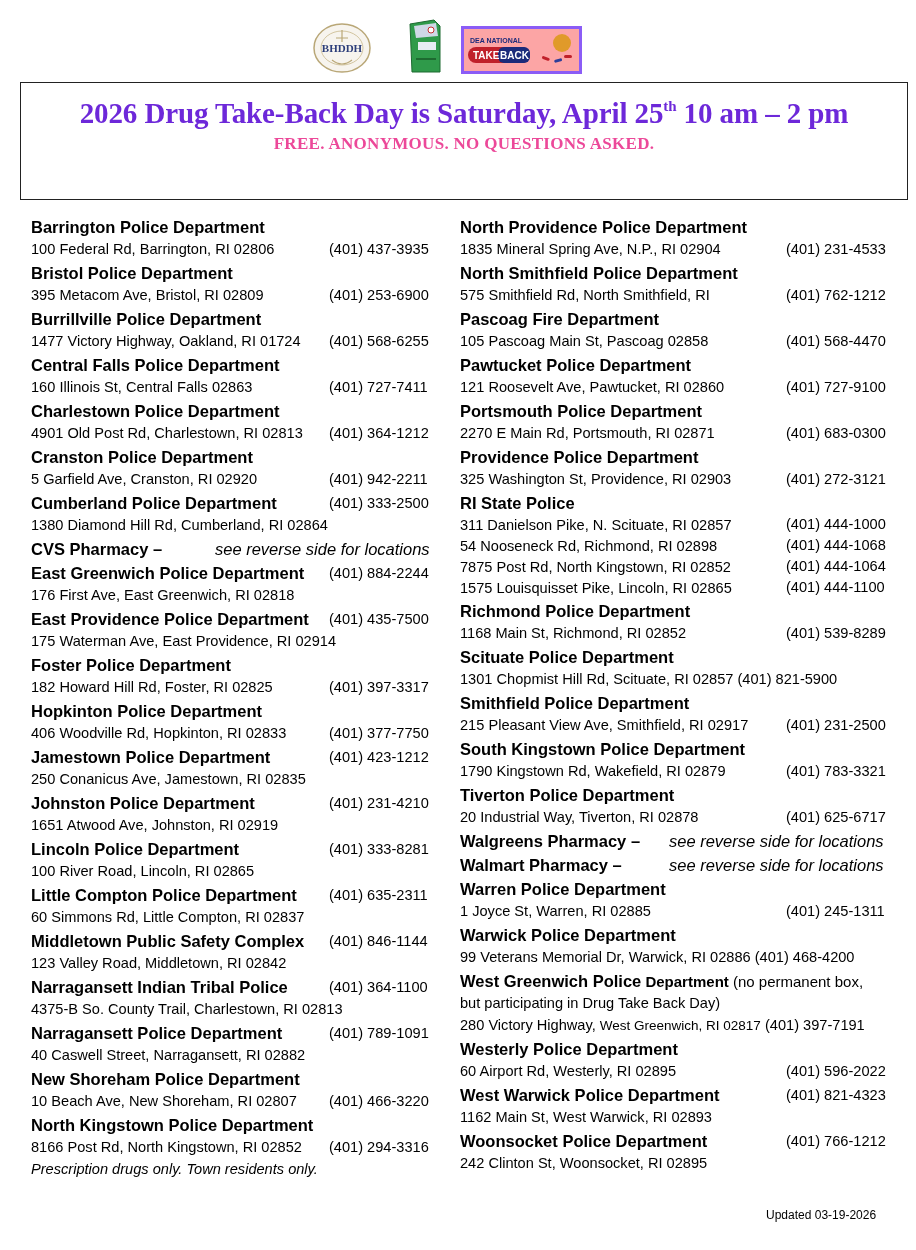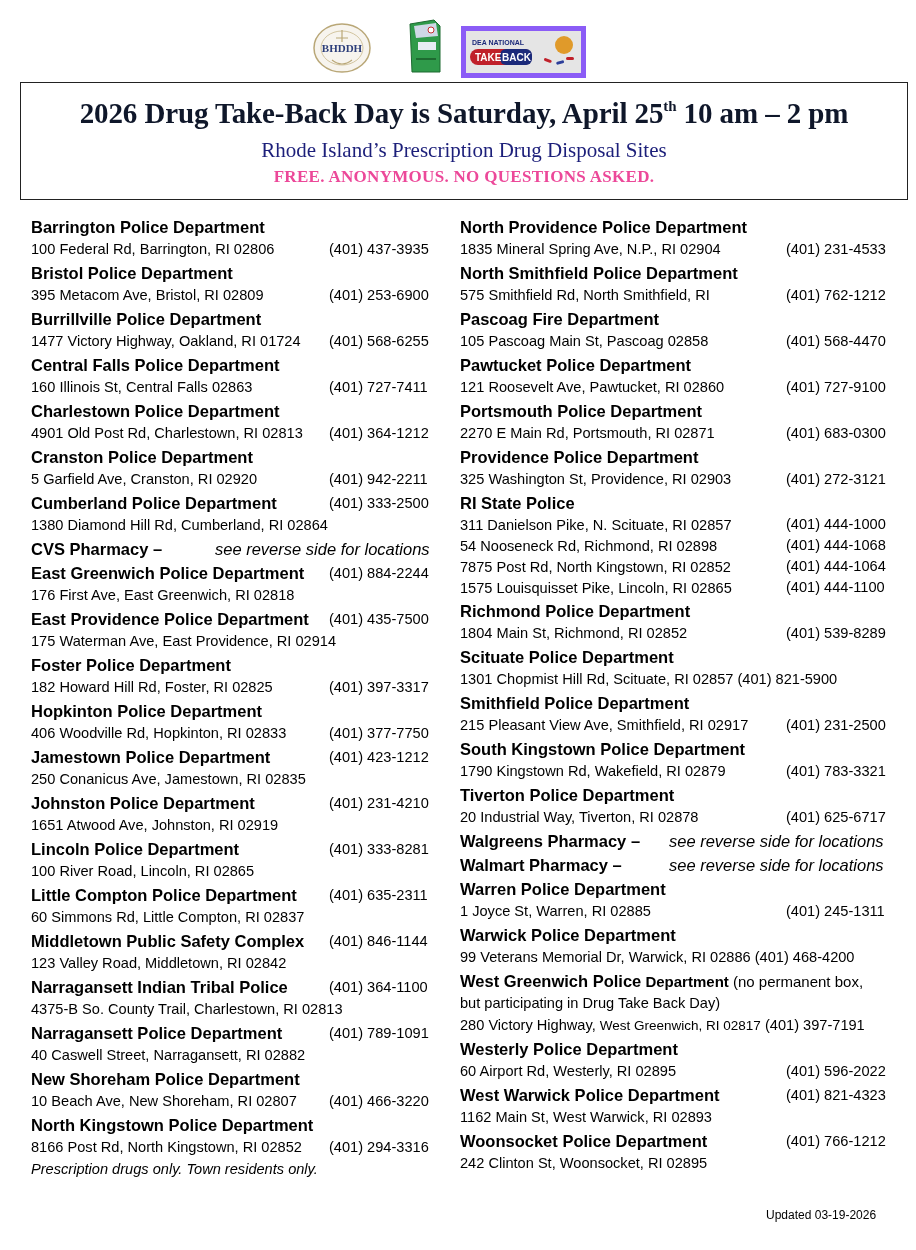--- a/index.html
+++ b/index.html
@@ -1,24 +1,24 @@
 <!DOCTYPE html>
 <html><head>
   <meta charset="utf-8">
   <style>
     html, body { margin: 0; padding: 0; background: #ffffff; }
     body { width: 916px; height: 1250px; position: relative; overflow: hidden; font-family: "Liberation Sans", sans-serif; color: #000; }
 
     .logos { position: absolute; top: 18px; left: 0; width: 916px; height: 60px; padding-left: 32px; }
     .logo-bhddh { position: absolute; left: 312px; top: 4px; width: 60px; height: 52px; }
     .logo-kiosk { position: absolute; left: 404px; top: 0px; width: 42px; height: 56px; }
-    .logo-dea { position: absolute; left: 461px; top: 8px; width: 115px; height: 42px; background: #e5e5e5; border: 5px solid #8b5cf6; }
+    .logo-dea { position: absolute; left: 461px; top: 8px; width: 115px; height: 42px; background: #fca5a5; border: 3px solid #8b5cf6; }
 
     .header-box { position: absolute; left: 20px; top: 82px; width: 888px; height: 118px; border: 1.5px solid #222; box-sizing: border-box; text-align: center; }
-    .header-title { font-family: "Liberation Serif", serif; font-weight: bold; color: #0f172a; font-size: 29px; margin-top: 14px; letter-spacing: -0.1px; }
+    .header-title { font-family: "Liberation Serif", serif; font-weight: bold; color: #6d28d9; font-size: 29px; margin-top: 14px; letter-spacing: -0.1px; }
     .header-title sup { font-size: 15px; vertical-align: 12px; }
     .header-sub { font-family: "Liberation Serif", serif; color: #1c1f7a; font-size: 21px; margin-top: 8px; }
     .header-tag { font-family: "Liberation Serif", serif; font-weight: bold; color: #ec4899; font-size: 17px; margin-top: 4px; letter-spacing: 0.3px; }
 
     .col { position: absolute; top: 216px; }
     .col-left { left: 31px; width: 415px; }
     .col-right { left: 460px; width: 445px; }
 
     .entry { position: relative; }
     .line { position: relative; height: 22px; line-height: 22px; white-space: nowrap; }
@@ -65,21 +65,20 @@
       <circle cx="98" cy="14" r="9" fill="#e09a2a"></circle>
       <rect x="78" y="28" width="8" height="3" rx="1.5" fill="#c0202a" transform="rotate(20 82 29)"></rect>
       <rect x="90" y="30" width="8" height="3" rx="1.5" fill="#2c3e9a" transform="rotate(-15 94 31)"></rect>
       <rect x="100" y="26" width="8" height="3" rx="1.5" fill="#c0202a"></rect>
     </svg>
   </div>
 </div>
 
 <div class="header-box">
   <div class="header-title"><span>2026 Drug Take-Back Day is Saturday, April 25</span><sup>th</sup><span> 10 am – 2 pm</span></div>
-  <div class="header-sub">Rhode Island’s Prescription Drug Disposal Sites</div>
   <div class="header-tag">FREE.  ANONYMOUS.  NO QUESTIONS ASKED.</div>
 </div>
 
 <div class="col col-left" id="col-left">
     <div class="entry">
       <div class="line"><span class="name">Barrington Police Department</span></div>
       <div class="line"><span class="addr">100 Federal Rd, Barrington, RI 02806</span><span class="phone">(401) 437-3935</span></div>
       <div class="gap"></div>
     </div>
     <div class="entry">
@@ -217,21 +216,21 @@
     <div class="entry">
       <div class="line"><span class="name">RI State Police</span></div>
       <div class="line" style="height: 21px; line-height: 21px;"><span class="addr">311 Danielson Pike, N. Scituate, RI 02857</span><span class="phone">(401) 444-1000</span></div>
       <div class="line" style="height: 21px; line-height: 21px;"><span class="addr">54 Nooseneck Rd, Richmond, RI 02898</span><span class="phone">(401) 444-1068</span></div>
       <div class="line" style="height: 21px; line-height: 21px;"><span class="addr">7875 Post Rd, North Kingstown, RI 02852</span><span class="phone">(401) 444-1064</span></div>
       <div class="line" style="height: 21px; line-height: 21px;"><span class="addr">1575 Louisquisset Pike, Lincoln, RI 02865</span><span class="phone">(401) 444-1100</span></div>
       <div class="gap"></div>
     </div>
     <div class="entry">
       <div class="line"><span class="name">Richmond Police Department</span></div>
-      <div class="line"><span class="addr">1804 Main St, Richmond, RI 02852</span><span class="phone">(401) 539-8289</span></div>
+      <div class="line"><span class="addr">1168 Main St, Richmond, RI 02852</span><span class="phone">(401) 539-8289</span></div>
       <div class="gap"></div>
     </div>
     <div class="entry">
       <div class="line"><span class="name">Scituate Police Department</span></div>
       <div class="line"><span class="addr">1301 Chopmist Hill Rd, Scituate, RI 02857 (401) 821-5900</span></div>
       <div class="gap"></div>
     </div>
     <div class="entry">
       <div class="line"><span class="name">Smithfield Police Department</span></div>
       <div class="line"><span class="addr">215 Pleasant View Ave, Smithfield, RI 02917</span><span class="phone">(401) 231-2500</span></div>

